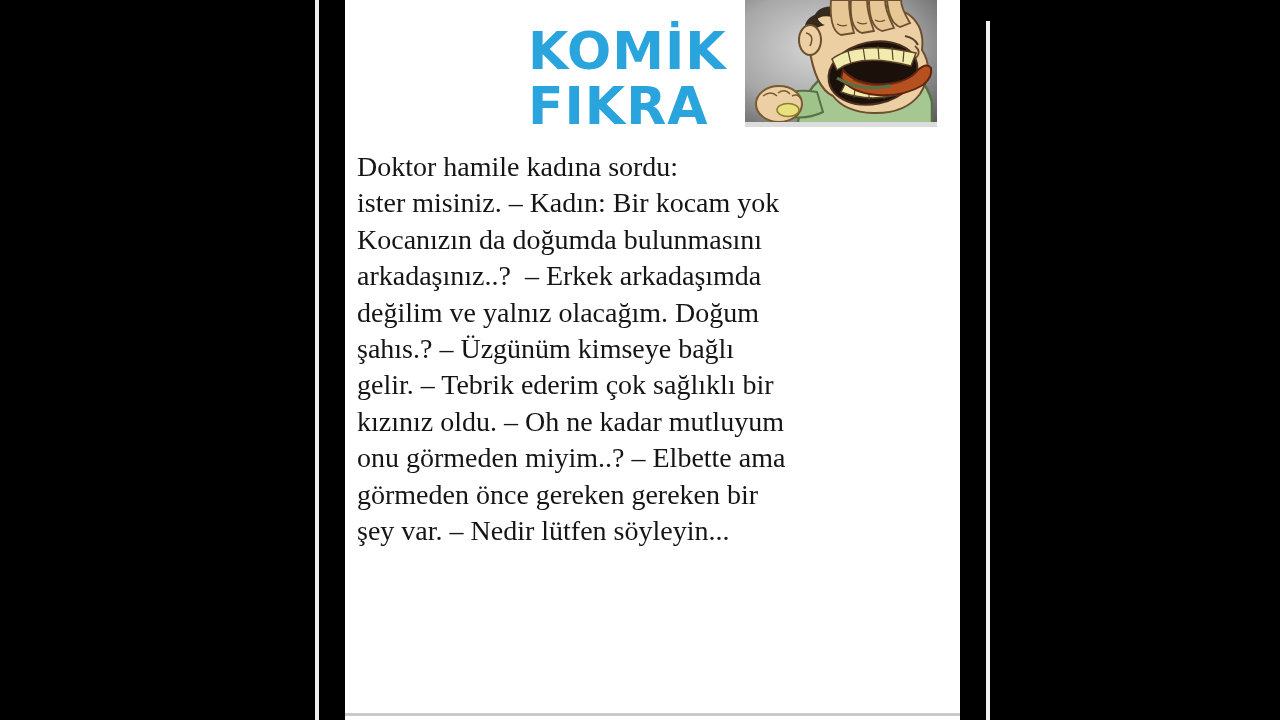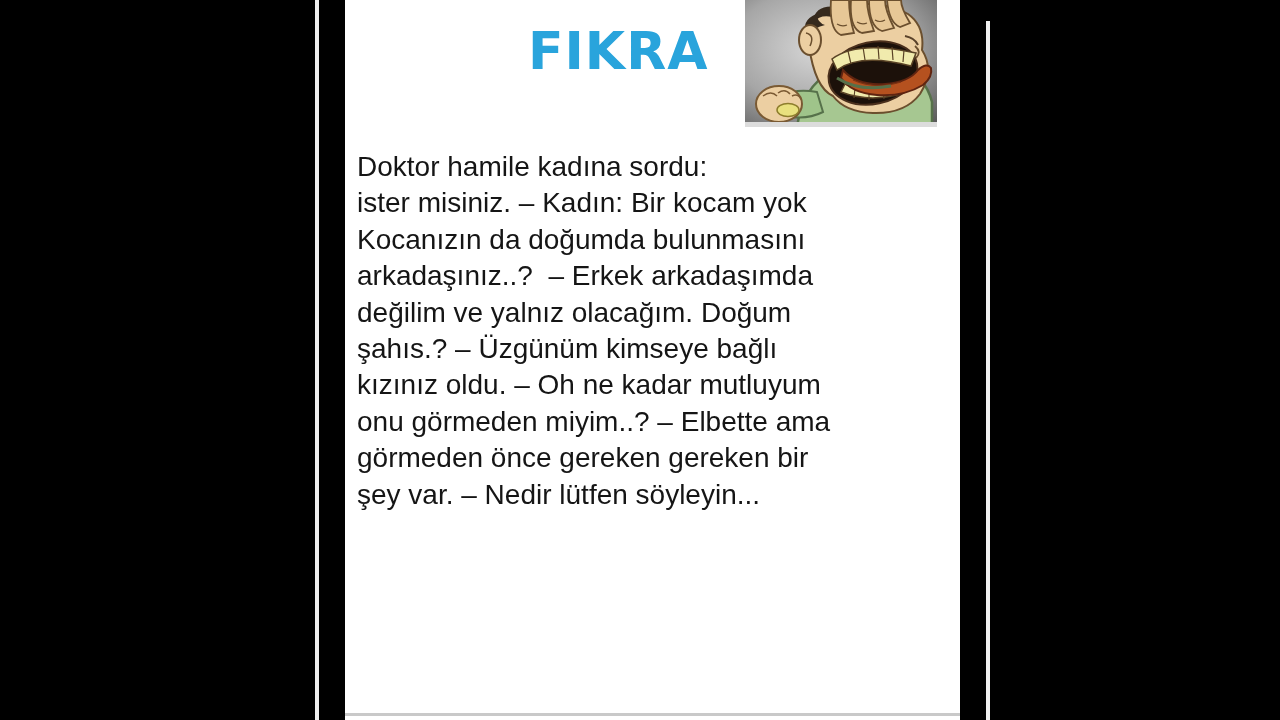--- a/index.html
+++ b/index.html
@@ -58,34 +58,35 @@
   }
   .cartoon svg { display: block; }
   .joke {
     position: absolute;
     left: 12px;
     top: 149px;
     width: 596px;
     color: #151515;
     font-size: 28px;
     line-height: 36.4px;
-    font-family: Liberation Sans, sans-serif;
+    font-family: Liberation Serif, serif;
   }
   .joke-line { white-space: pre; }
 </style>
 </head>
 <body>
 
 <div class="stage">
 
   <div class="edge-line left"></div>
 
   <div class="panel">
 
     <div class="title" style="color: rgb(41, 164, 220);">
+      <div>KOMİK</div>
       <div>FIKRA</div>
     </div>
 
     <div class="cartoon">
       <svg width="192" height="127" viewBox="0 0 192 127" xmlns="http://www.w3.org/2000/svg">
         <defs>
           <radialGradient id="bgGrad" cx="40%" cy="38%" r="85%">
             <stop offset="0" stop-color="#d9d9d9"></stop>
             <stop offset="0.55" stop-color="#a6a6a6"></stop>
             <stop offset="1" stop-color="#565656"></stop>
@@ -138,20 +139,21 @@
       </svg>
     </div>
 
     <div class="joke">
         <div class="joke-line">Doktor hamile kadına sordu:</div>
         <div class="joke-line">ister misiniz. – Kadın: Bir kocam yok</div>
         <div class="joke-line">Kocanızın da doğumda bulunmasını</div>
         <div class="joke-line">arkadaşınız..?  – Erkek arkadaşımda</div>
         <div class="joke-line">değilim ve yalnız olacağım. Doğum</div>
         <div class="joke-line">şahıs.? – Üzgünüm kimseye bağlı</div>
+        <div class="joke-line">gelir. – Tebrik ederim çok sağlıklı bir</div>
         <div class="joke-line">kızınız oldu. – Oh ne kadar mutluyum</div>
         <div class="joke-line">onu görmeden miyim..? – Elbette ama</div>
         <div class="joke-line">görmeden önce gereken gereken bir</div>
         <div class="joke-line">şey var. – Nedir lütfen söyleyin...</div>
       </div>
 
     <div class="panel-bottom-line"></div>
   </div>
 
   <div class="edge-line right"></div>

